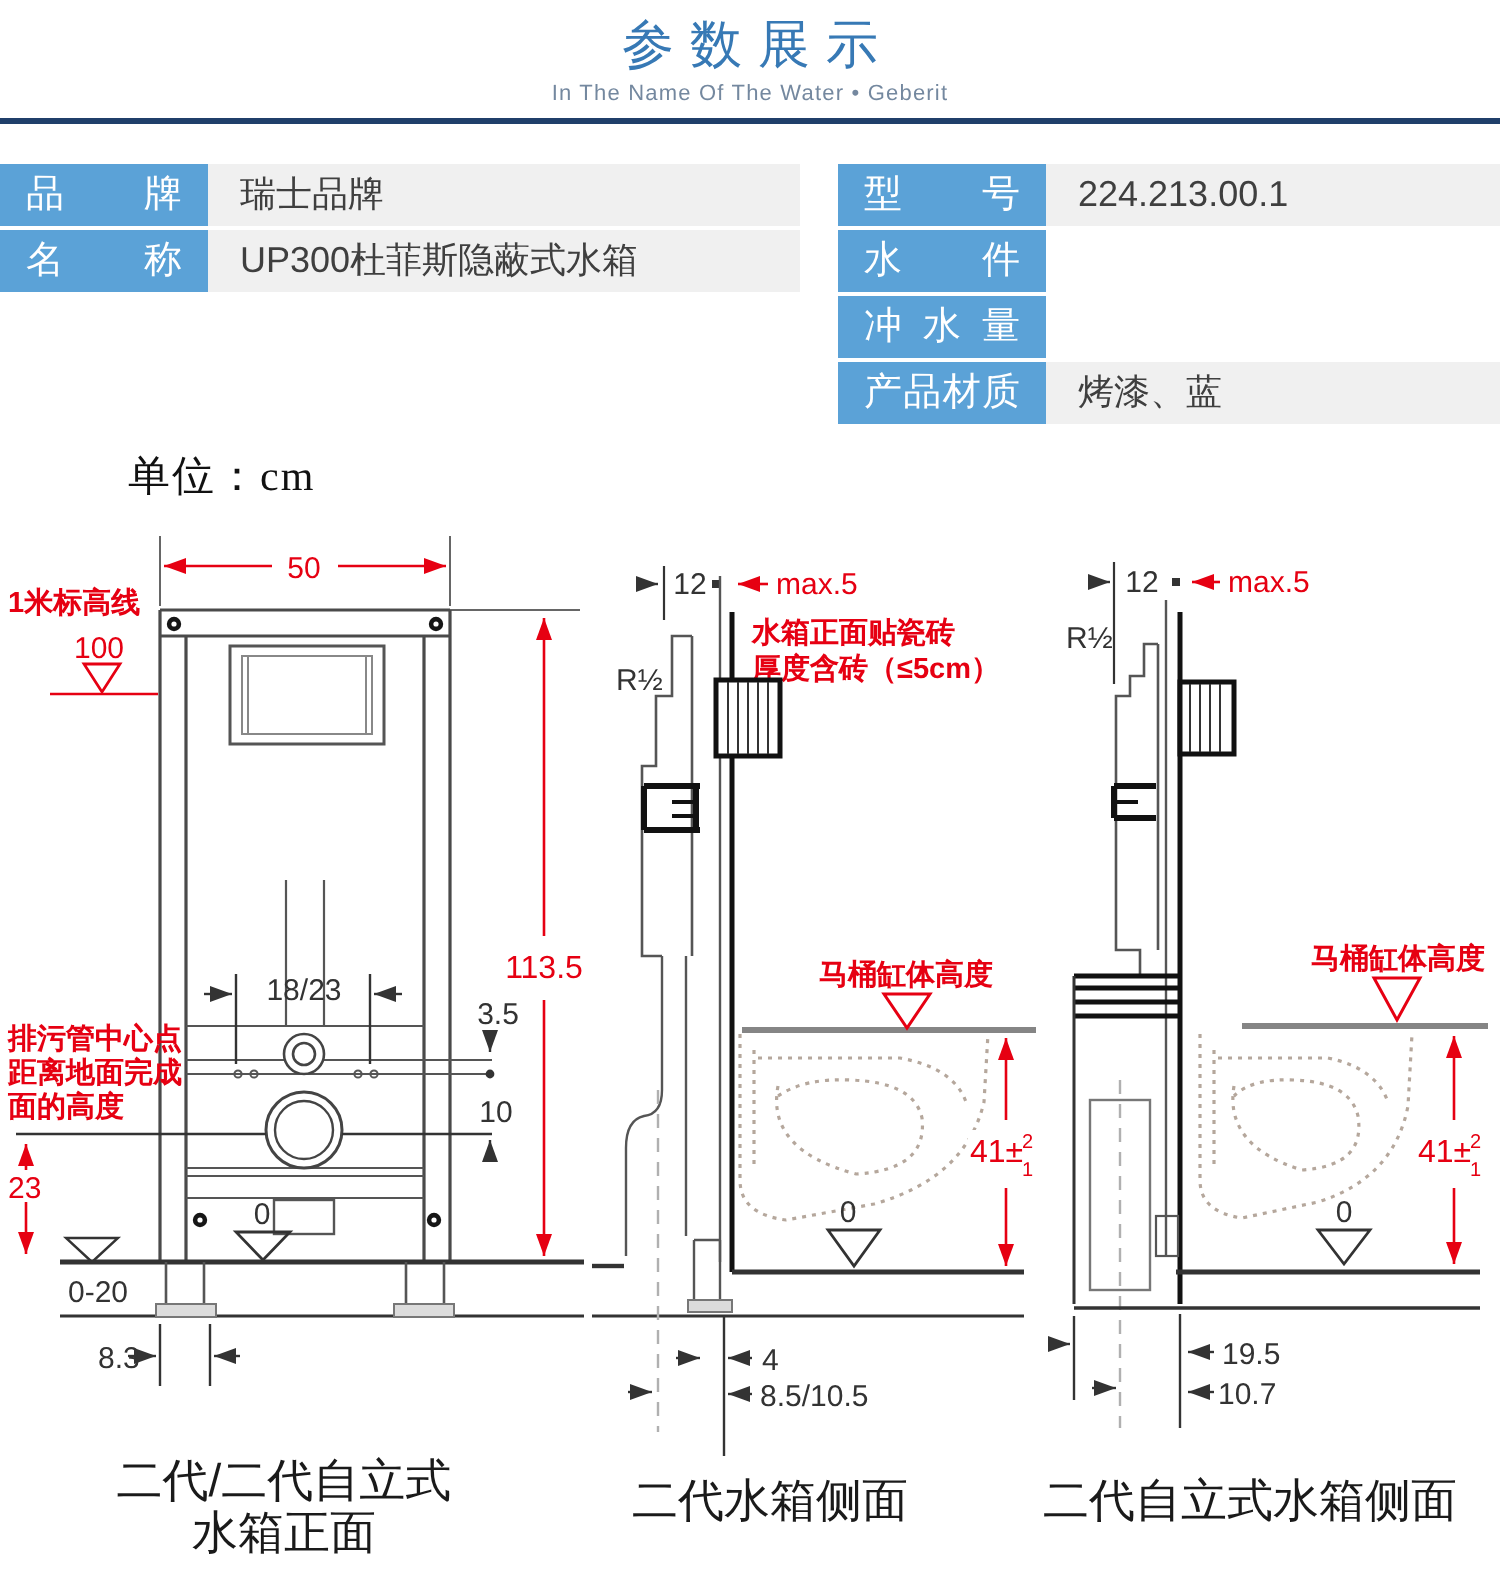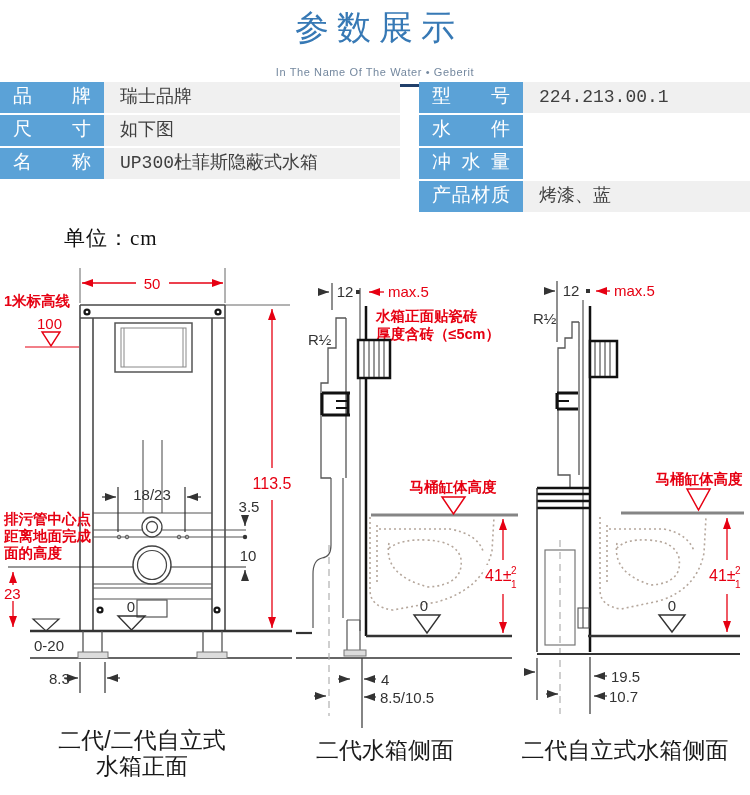--- a/index.html
+++ b/index.html
@@ -1,26 +1,26 @@
 <!DOCTYPE html>
 <html><head>
 <meta charset="utf-8">
 <style>
   html,body{margin:0;padding:0;background:#fff;}
   .page{position:relative;width:750px;height:795px;background:#fff;overflow:hidden;
         font-family:"Liberation Sans",sans-serif;}
   
   .hdr{position:absolute;top:0;left:0;width:750px;text-align:center;}
-  .hdr-title{margin:0;padding-top:5px;font-size:34px;font-weight:400;color:#3779b5;
+  .hdr-title{margin:0;padding-top:5px;font-size:26px;font-weight:400;color:#3779b5;
              letter-spacing:8px;text-indent:8px;}
-  .hdr-sub{font-size:11px;color:#74889f;letter-spacing:.6px;margin-top:15px;}
+  .hdr-sub{font-size:11px;color:#74889f;letter-spacing:.6px;margin-top:1px;}
   .hdr-line{height:3px;background:#203f6a;margin-top:6px;}
   
   .spec{position:absolute;top:82px;left:0;width:750px;}
-  .spec-col{position:absolute;top:0;font-family:Liberation Mono, monospace;}
+  .spec-col{position:absolute;top:0;}
   .col-l{left:0;width:400px;}
   .col-r{left:419px;width:338px;}
   .spec-row{display:flex;height:31px;margin-bottom:2px;}
   .spec-label{flex:0 0 104px;background:#5ba2d7;color:#fff;font-size:19px;line-height:31px;
               padding:0 13px;box-sizing:border-box;text-align:justify;text-align-last:justify;}
   .spec-value{flex:1;background:#f0f0f0;color:#3f3f3f;font-size:18px;line-height:31px;
               padding-left:16px;white-space:nowrap;overflow:hidden;}
   
   .unit{position:absolute;top:224px;left:64px;font-family:Liberation Serif, serif;
         font-size:21px;color:#111;letter-spacing:1px;}
@@ -45,24 +45,20 @@
     <div class="hdr-line"></div>
   </div>
 
   <div class="spec">
     <div class="spec-col col-l">
       <div class="spec-row">
         <span class="spec-label">品牌</span>
         <span class="spec-value">瑞士品牌</span>
       </div>
       <div class="spec-row">
-        <span class="spec-label">尺寸</span>
-        <span class="spec-value">如下图</span>
-      </div>
-      <div class="spec-row">
         <span class="spec-label">名称</span>
         <span class="spec-value">UP300杜菲斯隐蔽式水箱</span>
       </div>
     </div>
     <div class="spec-col col-r">
       <div class="spec-row">
         <span class="spec-label">型号</span>
         <span class="spec-value">224.213.00.1</span>
       </div>
       <div class="spec-row">

